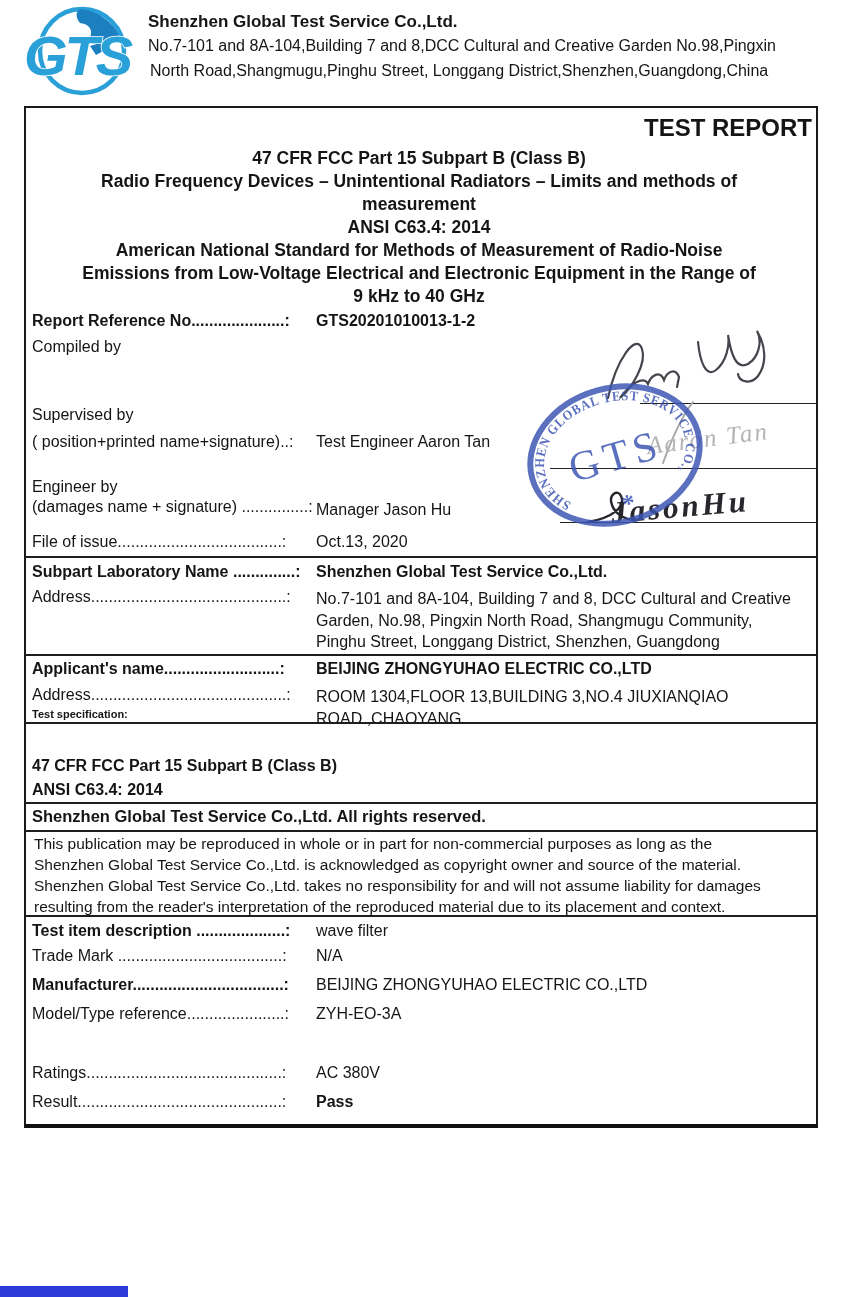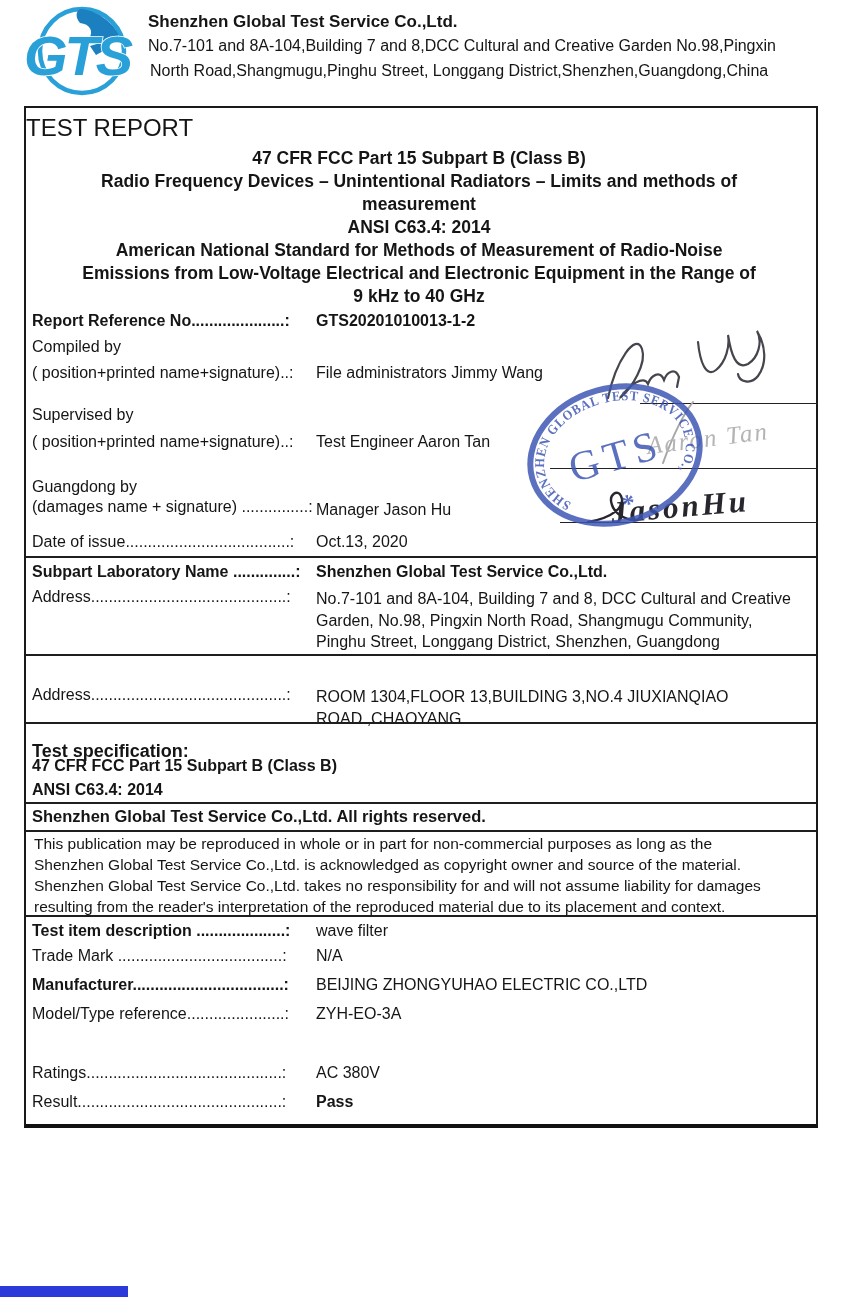--- a/index.html
+++ b/index.html
@@ -8,21 +8,21 @@
     font-family:"Liberation Sans", sans-serif;color:#151515;overflow:hidden;
   }
   
   .hdr-logo{position:absolute;left:20px;top:2px;width:128px;height:98px;}
   .hdr-company{position:absolute;left:148px;top:12px;font-size:17px;font-weight:bold;white-space:nowrap;}
   .hdr-addr1{position:absolute;left:148px;top:37px;font-size:16px;white-space:nowrap;}
   .hdr-addr2{position:absolute;left:150px;top:62px;font-size:16px;white-space:nowrap;}
   
   .rpt{position:absolute;left:24px;top:106px;width:790px;height:1016px;
        border:2px solid #1a1a1a;border-bottom:4px solid #111;}
-  .ttl{position:absolute;left:0;width:786px;text-align:left;font-weight:normal;font-size:24px;top:6px;}
+  .ttl{position:absolute;left:0;width:786px;text-align:right;font-weight:bold;font-size:24px;top:6px;}
   .sub{position:absolute;left:0;width:786px;text-align:center;font-weight:bold;font-size:17.5px;
        white-space:nowrap;}
   .row{position:absolute;left:6px;font-size:16px;white-space:nowrap;}
   .lbl{display:inline-block;width:284px;overflow:hidden;vertical-align:top;}
   .val{display:inline-block;vertical-align:top;}
   .b{font-weight:bold;}
   .vline{line-height:21.5px;}
   .sep{position:absolute;left:0;right:0;border-top:2px solid #1e1e1e;height:0;}
   .sigline{position:absolute;border-top:1.6px solid #222;height:0;}
   .para{position:absolute;left:8px;font-size:15.5px;line-height:21px;white-space:nowrap;}
@@ -55,66 +55,66 @@
   <div class="sub" style="top:109px">ANSI C63.4: 2014</div>
   <div class="sub" style="top:132px">American National Standard for Methods of Measurement of Radio-Noise</div>
   <div class="sub" style="top:155px">Emissions from Low-Voltage Electrical and Electronic Equipment in the Range of</div>
   <div class="sub" style="top:178px">9 kHz to 40 GHz</div>
 
   <div class="row" style="top:204px">
     <span class="lbl b">Report Reference No.....................:</span><span class="val b">GTS20201010013-1-2</span>
   </div>
 
   <div class="row" style="top:230px">Compiled by</div>
-  <div class="row" style="top:256px">
-    <span class="lbl">( position+printed name+signature)..:</span><span class="val">File administrators Jimmy Wang</span>
-  </div>
   <div class="sigline" style="top:295px;left:614px;width:178px;"></div>
 
   <div class="row" style="top:298px">Supervised by</div>
   <div class="row" style="top:325px">
     <span class="lbl">( position+printed name+signature)..:</span><span class="val">Test Engineer  Aaron Tan</span>
   </div>
   <div class="sigline" style="top:360px;left:524px;width:268px;"></div>
 
-  <div class="row" style="top:370px">Guangdong by</div>
+  <div class="row" style="top:370px">Engineer by</div>
   <div class="row" style="top:390px">
     <span class="lbl">(damages name + signature) ...............:</span><span class="val" style="position:relative;top:3px">Manager Jason Hu</span>
   </div>
   <div class="sigline" style="top:414px;left:534px;width:258px;"></div>
 
   <div class="row" style="top:425px">
-    <span class="lbl">Date of issue.....................................:</span><span class="val">Oct.13, 2020</span>
+    <span class="lbl">File of issue.....................................:</span><span class="val">Oct.13, 2020</span>
   </div>
 
   <div class="sep" style="top:448px"></div>
 
   <div class="row" style="top:455px">
     <span class="lbl b">Subpart Laboratory Name ..............:</span><span class="val b">Shenzhen Global Test Service Co.,Ltd.</span>
   </div>
   <div class="row" style="top:480px">
     <span class="lbl">Address............................................:</span><span class="val">
       <span class="vline" style="display:block">No.7-101 and 8A-104, Building 7 and 8, DCC Cultural and Creative</span>
       <span class="vline" style="display:block">Garden, No.98, Pingxin North Road, Shangmugu Community,</span>
       <span class="vline" style="display:block">Pinghu Street, Longgang District, Shenzhen, Guangdong</span>
     </span>
   </div>
 
   <div class="sep" style="top:546px"></div>
 
+  <div class="row" style="top:552px">
+    <span class="lbl b">Applicant's name..........................:</span><span class="val b">BEIJING ZHONGYUHAO ELECTRIC CO.,LTD</span>
+  </div>
   <div class="row" style="top:578px">
     <span class="lbl">Address............................................:</span><span class="val">
       <span class="vline" style="display:block">ROOM 1304,FLOOR 13,BUILDING 3,NO.4 JIUXIANQIAO</span>
       <span class="vline" style="display:block">ROAD ,CHAOYANG</span>
     </span>
   </div>
 
   <div class="sep" style="top:614px"></div>
 
-  <div class="row b" style="top:633px;font-size:18px">Test specification:</div>
+  <div class="row b" style="top:600px;font-size:11px">Test specification:</div>
   <div class="row" style="top:646px">
     <span class="val b" style="line-height:24px">
       <span style="display:block">47 CFR FCC Part 15 Subpart B (Class B)</span>
       <span style="display:block">ANSI C63.4: 2014</span>
     </span>
   </div>
 
   <div class="sep" style="top:694px"></div>
 
   <div class="row b" style="top:699px;font-size:16.5px">Shenzhen Global Test Service Co.,Ltd. All rights reserved.</div>

